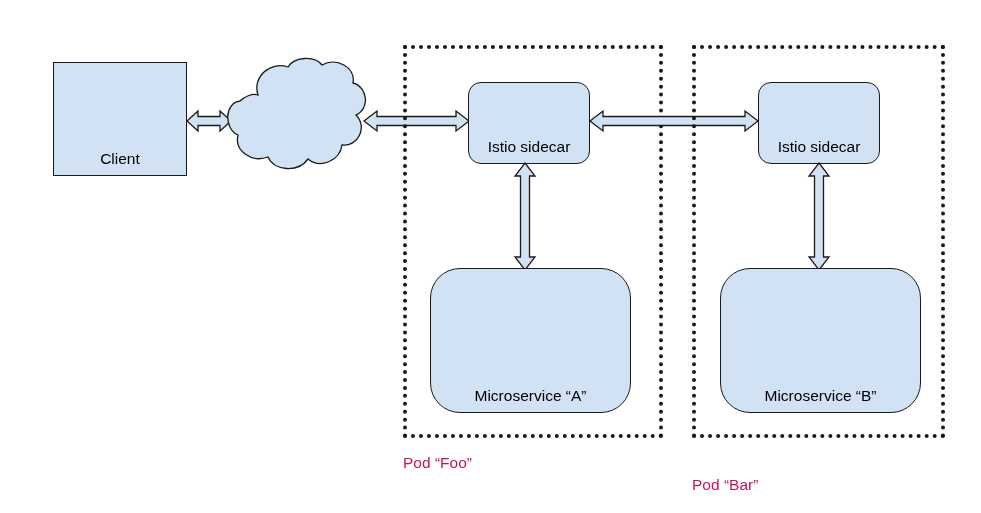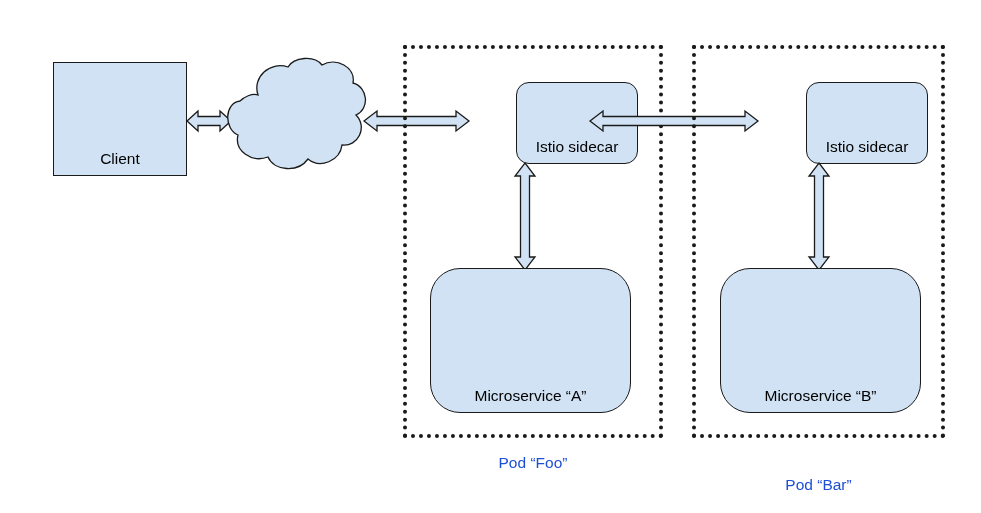--- a/index.html
+++ b/index.html
@@ -32,36 +32,34 @@
     width: 100%;
     text-align: center;
     font-size: 15.5px;
     color: #000000;
     line-height: 1.1;
     padding-bottom: 8px;
     white-space: nowrap;
   }
   .node.rounded {
     border-radius: 13px;
-    margin-left: 48px;
   }
   .node.rounded-lg {
     border-radius: 30px;
   }
   .pod {
     position: absolute;
     box-sizing: border-box;
     border: 4px dotted #1a1a1a;
     background: transparent;
   }
   .pod-label {
     position: absolute;
-    text-align: center;
     font-size: 15.5px;
-    color: #1d4ed8;
+    color: #be185d;
     white-space: nowrap;
   }
   .arrow-svg {
     position: absolute;
     overflow: visible;
   }
   .arrow-shape {
     fill: #d0e2f3;
     stroke: #1a1a1a;
     stroke-width: 1.3;

